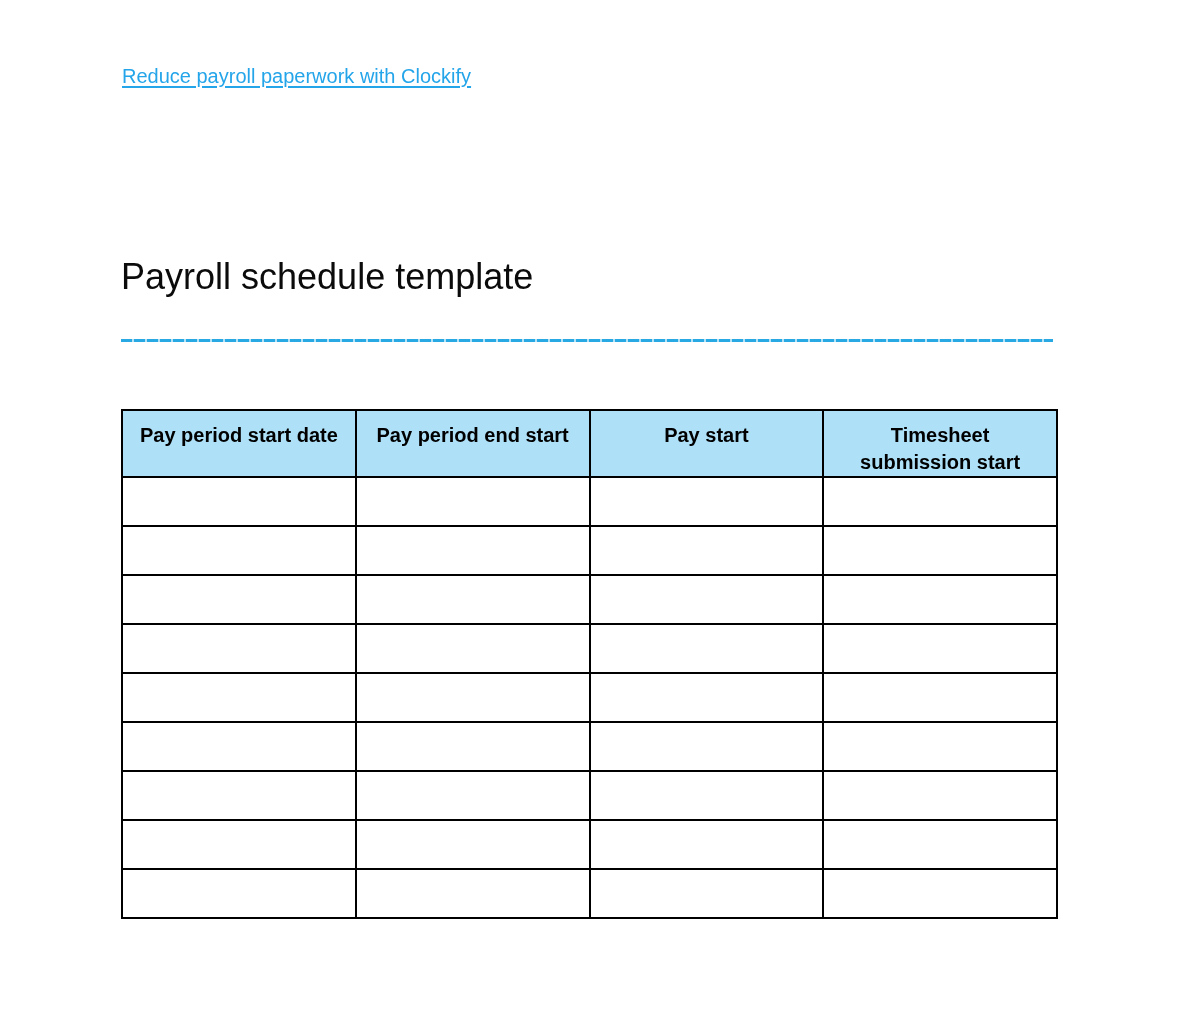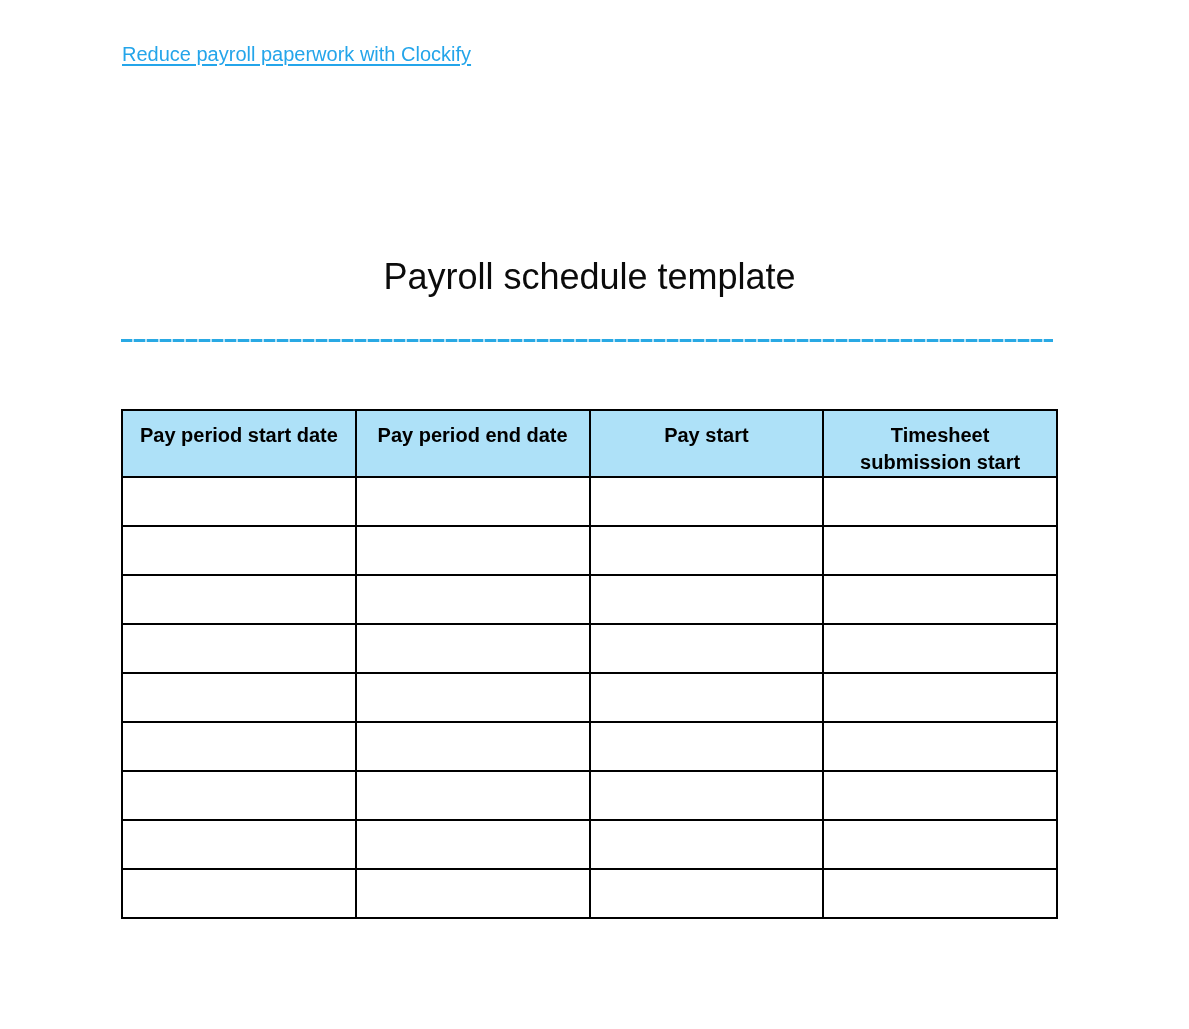--- a/index.html
+++ b/index.html
@@ -12,35 +12,35 @@
     width: 1189px;
     height: 1029px;
     background: #ffffff;
     font-family: "Liberation Sans", sans-serif;
     color: #000000;
     overflow: hidden;
   }
   .top-link {
     position: absolute;
     left: 122px;
-    top: 42px;
+    top: 64px;
     font-size: 20px;
     line-height: 24px;
     color: var(--accent-blue, #24A5EA);
     text-decoration: underline;
     text-underline-offset: 3px;
     cursor: pointer;
     white-space: nowrap;
   }
   .doc-title {
     position: absolute;
     left: 121px;
     top: 253px;
     width: 937px;
-    text-align: center;
+    text-align: left;
     font-size: 36px;
     line-height: 47px;
     font-weight: 400;
     color: #0b0b0b;
     white-space: nowrap;
   }
   .divider {
     position: absolute;
     left: 121px;
     top: 339px;
@@ -93,21 +93,21 @@
   <a class="top-link">Reduce payroll paperwork with Clockify</a>
 
   <div class="doc-title">Payroll schedule template</div>
 
   <div class="divider"></div>
 
   <table class="schedule">
     <thead>
       <tr>
         <th>Pay period start date</th>
-        <th>Pay period end date</th>
+        <th>Pay period end start</th>
         <th>Pay start</th>
         <th>Timesheet submission start</th>
       </tr>
     </thead>
     <tbody>
         <tr>
           <td></td>
           <td></td>
           <td></td>
           <td></td>

